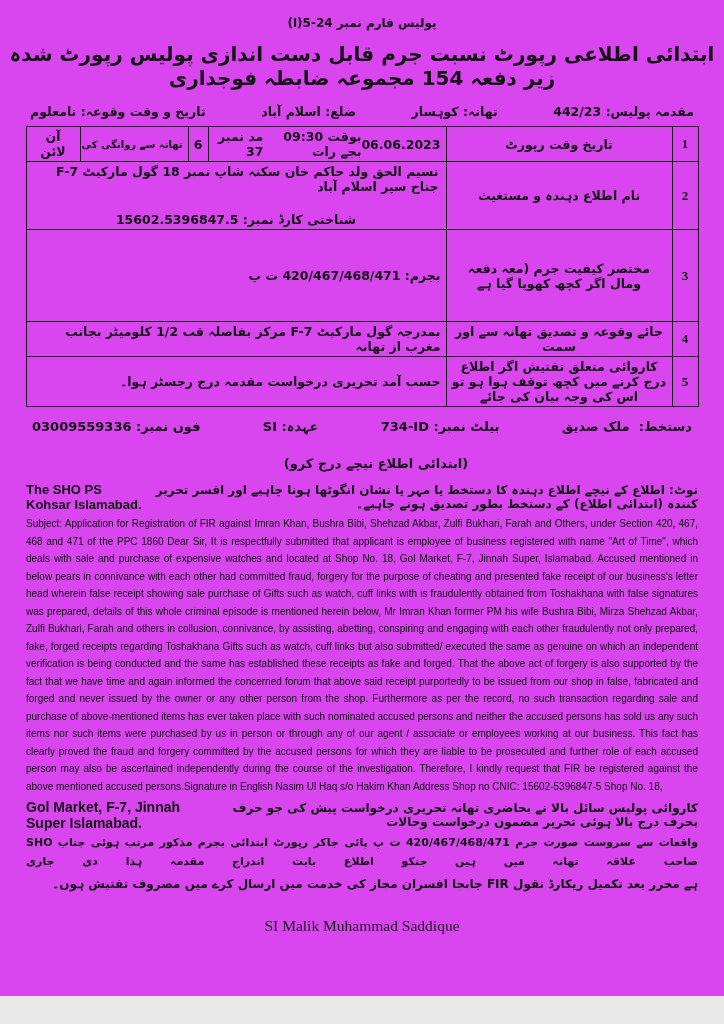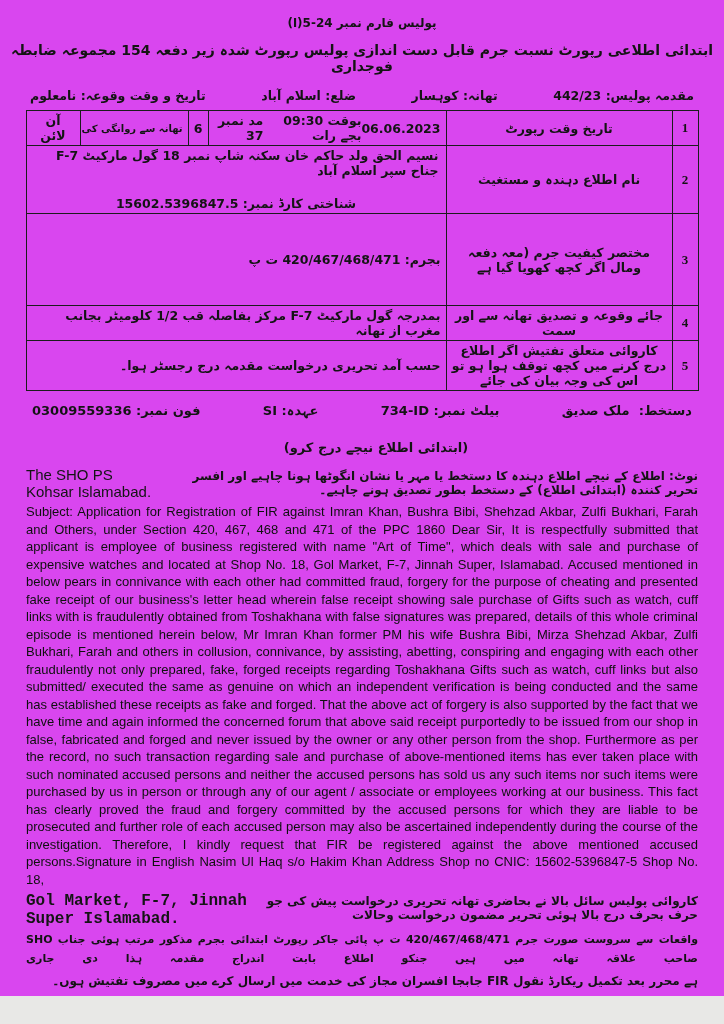--- a/index.html
+++ b/index.html
@@ -4,21 +4,21 @@
 <style>
   * { margin:0; padding:0; box-sizing:border-box; }
   html,body { background:#e8e8e6; }
   .page {
     width:724px; height:996px; margin:0 auto; background:#d946ef;
     color:#141414; font-family:"DejaVu Sans", sans-serif;
     padding-top:16px; overflow:hidden; position:relative;
   }
   .center { text-align:center; }
   .form-no { font-size:12px; font-weight:bold; direction:rtl; }
-  .fir-title { font-size:14px; font-weight:bold; direction:rtl; margin-top:12px; }
+  .fir-title { font-size:20px; font-weight:bold; direction:rtl; margin-top:12px; }
   .meta-row {
     display:flex; direction:rtl; justify-content:space-between;
     padding:0 30px; margin-top:14px; font-size:12.5px; font-weight:bold;
   }
   .num { direction:ltr; unicode-bidi:isolate; }
   table.fir {
     width:672px; margin:7px auto 0; border-collapse:collapse;
     direction:rtl; table-layout:fixed; font-size:12.5px; font-weight:bold;
   }
   table.fir td { border:1.6px solid #1c1c1c; padding:2px 5px; vertical-align:middle; }
@@ -34,30 +34,30 @@
   .officer-row {
     display:flex; direction:rtl; justify-content:space-between;
     padding:0 32px; margin-top:12px; font-size:13px; font-weight:bold;
   }
   .instruction { margin-top:22px; font-size:13px; font-weight:bold; direction:rtl;padding-left:28px; }
   .body-block { margin:11px 26px 0; }
   .note-line {
     display:flex; direction:rtl; justify-content:space-between; align-items:baseline;
     font-size:12px; font-weight:bold; margin-bottom:3px;
   }
-  .note-en { font-family:"Liberation Sans", sans-serif; font-size:15px; font-weight:normal; direction:ltr; }
+  .note-en { font-family:"Liberation Sans", sans-serif; font-size:13px; font-weight:bold; direction:ltr; }
   .english-body {
-    font-family:"Liberation Sans", sans-serif; font-size:13px; line-height:17.5px;
+    font-family:"Liberation Sans", sans-serif; font-size:10px; line-height:17.5px;
     text-align:justify; color:#0f0f0f; direction:ltr;
   }
   .tail-line1 {
     display:flex; direction:rtl; justify-content:space-between; align-items:baseline;
     font-size:12px; font-weight:bold; margin-top:4px;
   }
-  .tail-en { font-family:Liberation Mono, monospace; font-size:16px; font-weight:bold; direction:ltr; }
+  .tail-en { font-family:Liberation Sans, sans-serif; font-size:14px; font-weight:bold; direction:ltr; }
   .tail-line2 {
     direction:rtl; font-size:11px; font-weight:bold; margin-top:2px;
     text-align:justify; text-align-last:justify; line-height:19px;
   }
   .tail-line3 { direction:rtl; font-size:12px; font-weight:bold; margin-top:6px; text-align:right; }
   .signatory {
     font-family:"Liberation Serif", serif; font-size:15.5px; text-align:center; margin-top:26px; color:#1b1b1b;
   }
 </style>
 </head>

